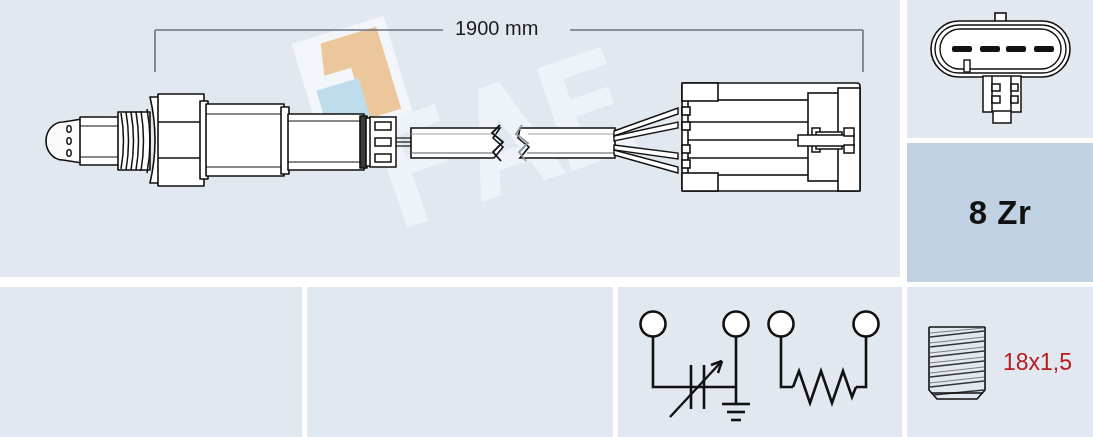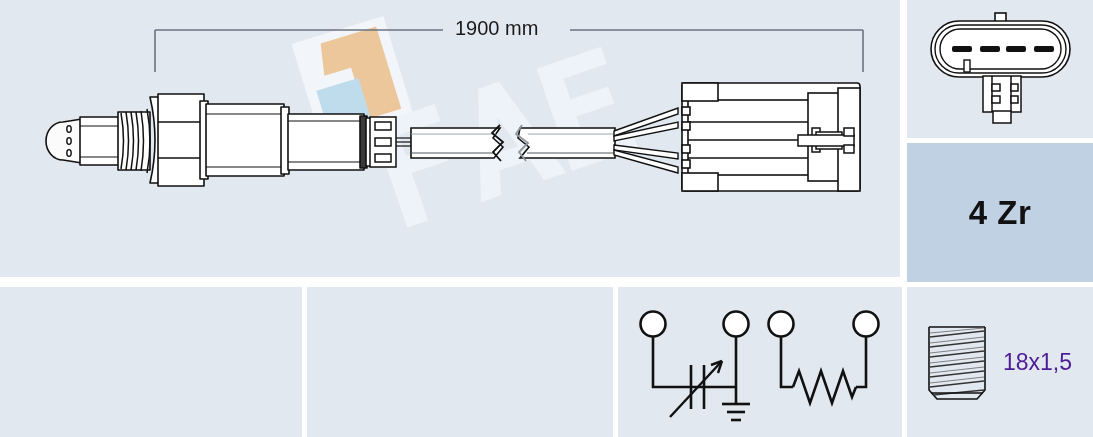--- a/index.html
+++ b/index.html
@@ -52,21 +52,21 @@
     font-weight: bold;
     color: #111111;
     letter-spacing: 0.5px;
   }
   .thread-label {
     position: absolute;
     left: 96px;
     top: 50%;
     transform: translateY(-50%);
     font-size: 23px;
-    color: #4c1d95;
+    color: #b91c1c;
     white-space: nowrap;
   }
 </style>
 </head>
 <body>
 
 <div id="page">
 
   <div class="panel" id="panel-main">
 
@@ -247,21 +247,21 @@
         <rect x="85" y="84" width="8" height="7"></rect>
         <rect x="85" y="96" width="8" height="7"></rect>
         <rect x="104" y="84" width="7" height="7"></rect>
         <rect x="104" y="96" width="7" height="7"></rect>
         <rect x="86" y="111" width="18" height="12"></rect>
       </g>
     </svg>
   </div>
 
   <div class="panel" id="panel-sensortype">
-    <div class="zr-label">4 Zr</div>
+    <div class="zr-label">8 Zr</div>
   </div>
 
   <div class="panel" id="panel-thread">
     <svg class="svg-fill" viewBox="0 0 186 150" preserveAspectRatio="xMidYMid meet">
       <g stroke="#111111" fill="none">
 
         <path d="M22 40 L22 103 L30 112 L70 112 L78 103 L78 40" stroke-width="1.6"></path>
         <line x1="22" y1="40" x2="78" y2="40" stroke-width="1.6"></line>
 
         <g stroke="#333333" stroke-width="1.4">

